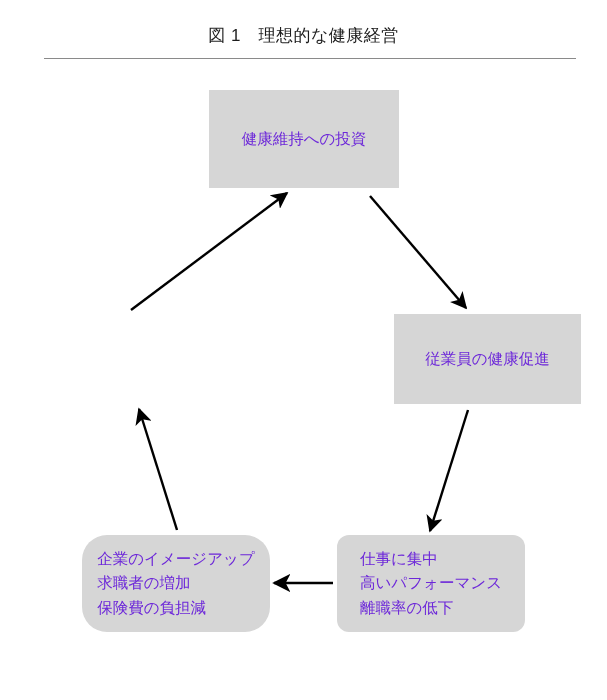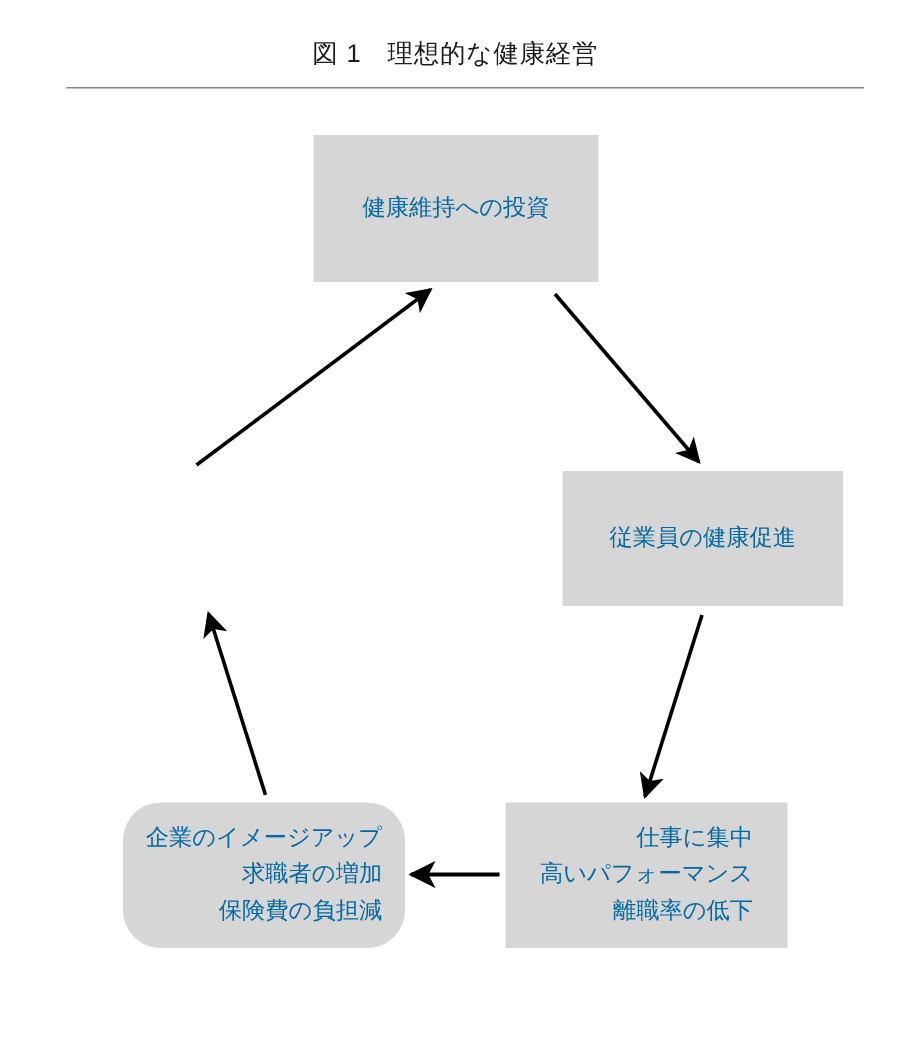--- a/index.html
+++ b/index.html
@@ -39,36 +39,36 @@
     width: 532px;
     height: 1px;
     background: #8a8a8a;
   }
   .node {
     position: absolute;
     background: #d6d6d6;
     display: flex;
     align-items: center;
     justify-content: center;
-    text-align: right;
+    text-align: left;
     font-size: 15.5px;
     line-height: 1.55;
-    color: #0369a1;
+    color: #6d28d9;
     box-sizing: border-box;
     padding: 2px 0;
     white-space: pre-line;
   }
   #node-investment {
     left: 209px;
     top: 90px;
     width: 190px;
     height: 98px;
   }
   #node-employee-health {
-    left: 375px;
+    left: 394px;
     top: 314px;
     width: 187px;
     height: 90px;
   }
   #node-profit {
     left: 44px;
     top: 314px;
     width: 196px;
     height: 90px;
   }
@@ -77,20 +77,21 @@
     top: 535px;
     width: 188px;
     height: 97px;
     border-radius: 25px;
   }
   #node-performance {
     left: 337px;
     top: 535px;
     width: 188px;
     height: 97px;
+    border-radius: 12px;
   }
   #edges {
     position: absolute;
     left: 0; top: 0;
     width: 607px;
     height: 700px;
     pointer-events: none;
   }
 </style>
 </head>

